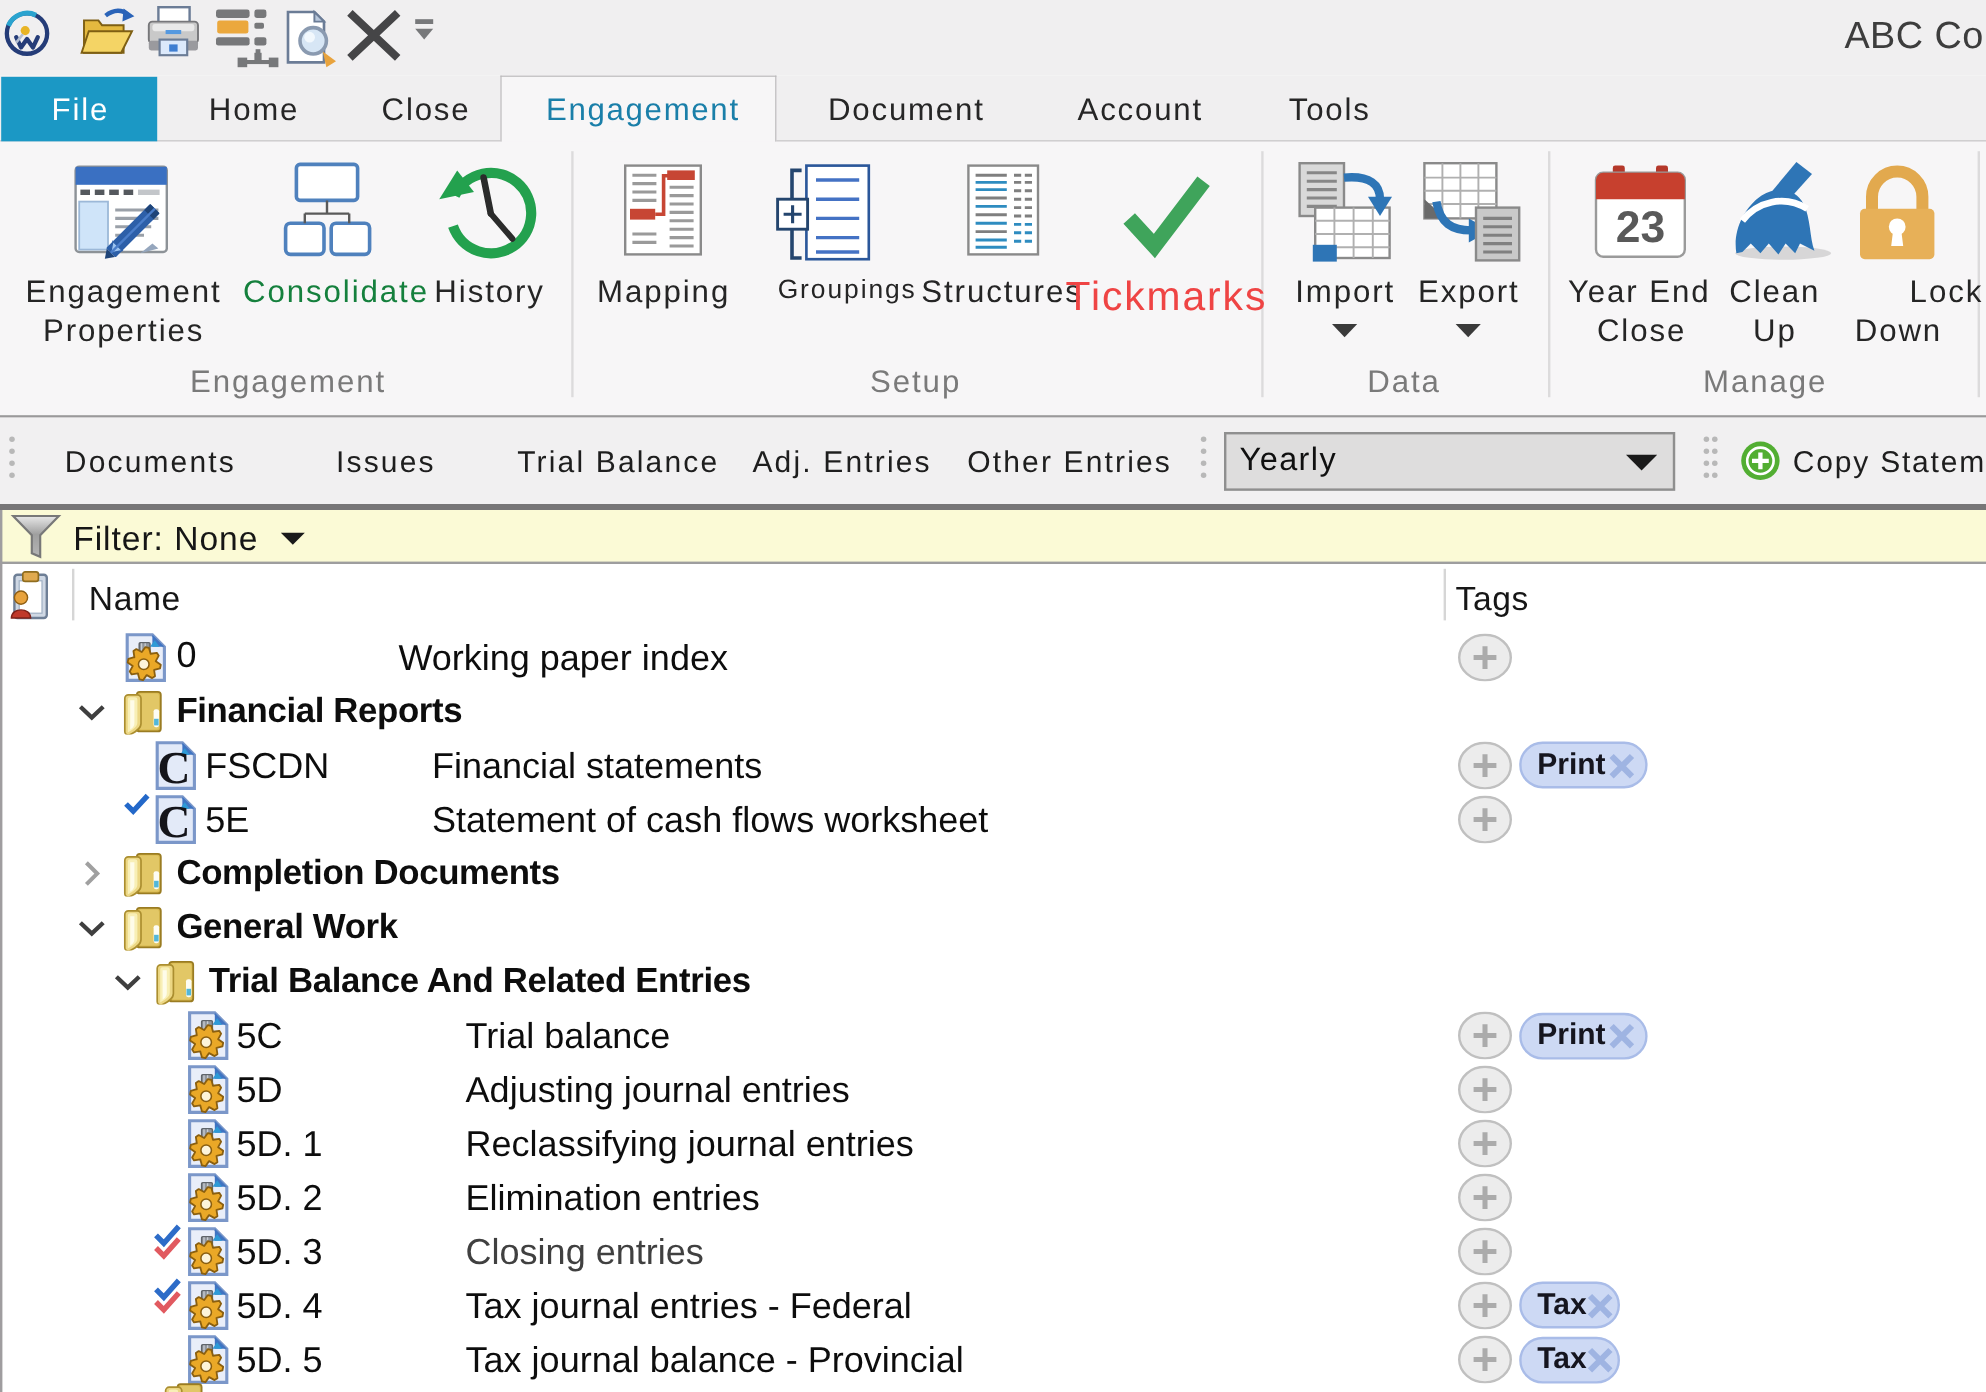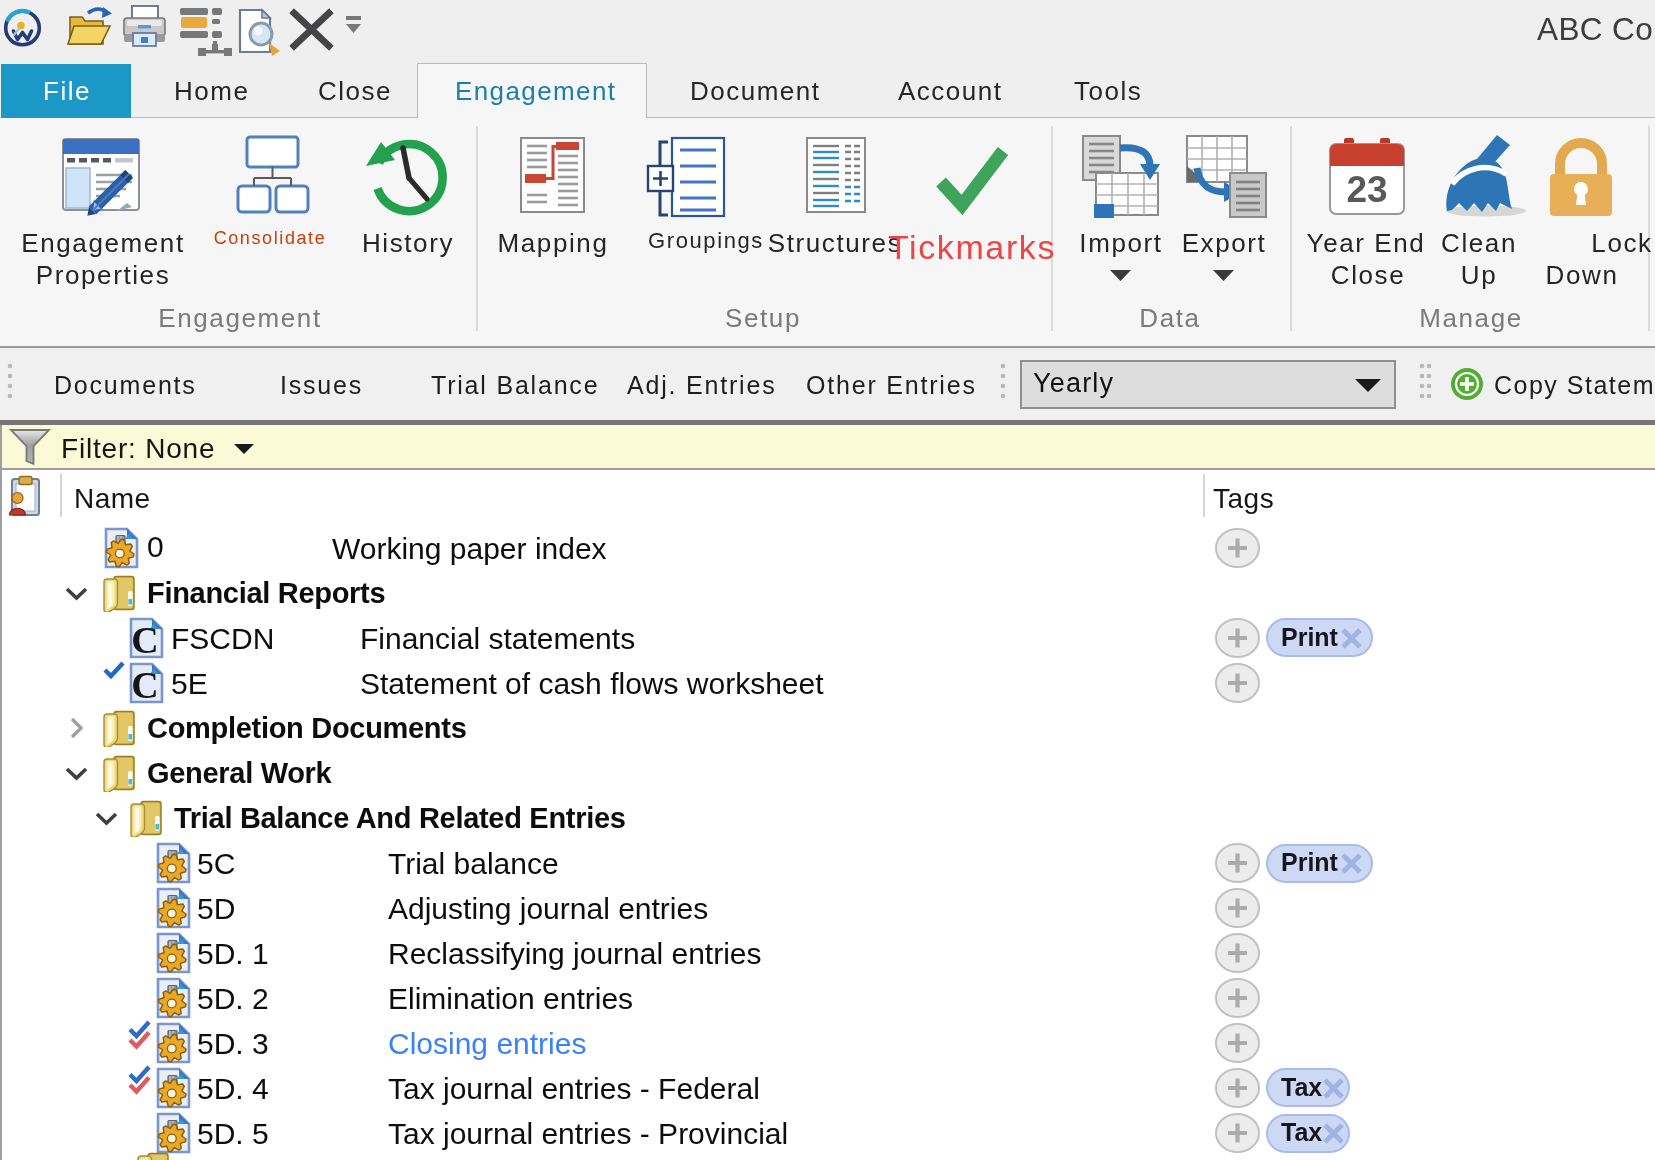--- a/index.html
+++ b/index.html
@@ -91,21 +91,21 @@
 <div class="abs" style="left:1290px;top:126px;width:2px;height:205px;background:#dcdbdc;"></div>
 <div class="abs" style="left:1648px;top:126px;width:2px;height:205px;background:#dcdbdc;"></div>
 
 <div class="lbl" style="left:240px;top:303px;font-size:26px;letter-spacing:1.6px;color:#7a7a7a;transform:translateX(-50%);">Engagement</div>
 <div class="lbl" style="left:763px;top:303px;font-size:26px;letter-spacing:1.6px;color:#7a7a7a;transform:translateX(-50%);">Setup</div>
 <div class="lbl" style="left:1170px;top:303px;font-size:26px;letter-spacing:1.6px;color:#7a7a7a;transform:translateX(-50%);">Data</div>
 <div class="lbl" style="left:1471px;top:303px;font-size:26px;letter-spacing:1.6px;color:#7a7a7a;transform:translateX(-50%);">Manage</div>
 
 <div class="lbl" style="left:103px;top:228px;font-size:26px;letter-spacing:1.6px;color:#252525;transform:translateX(-50%);">Engagement</div>
 <div class="lbl" style="left:103px;top:260px;font-size:26px;letter-spacing:1.6px;color:#252525;transform:translateX(-50%);">Properties</div>
-<div class="lbl" style="left:270px;top:228px;font-size:18px;letter-spacing:1.6px;color:#c2410c;transform:translateX(-50%);">Consolidate</div>
+<div class="lbl" style="left:280px;top:228px;font-size:26px;letter-spacing:1.6px;color:#15803d;transform:translateX(-50%);">Consolidate</div>
 <div class="lbl" style="left:408px;top:228px;font-size:26px;letter-spacing:1.6px;color:#252525;transform:translateX(-50%);">History</div>
 <div class="lbl" style="left:553px;top:228px;font-size:26px;letter-spacing:1.6px;color:#252525;transform:translateX(-50%);">Mapping</div>
 <div class="lbl" style="left:694px;top:228px;font-size:22px;letter-spacing:1.6px;color:#252525;transform:translateX(-50%);margin-left:12px;">Groupings</div>
 <div class="lbl" style="left:835px;top:228px;font-size:26px;letter-spacing:1.6px;color:#252525;transform:translateX(-50%);">Structures</div>
 <div class="lbl" style="left:972px;top:228px;font-size:34px;letter-spacing:1.6px;color:#ef4444;transform:translateX(-50%);">Tickmarks</div>
 <div class="lbl" style="left:1121px;top:228px;font-size:26px;letter-spacing:1.6px;color:#252525;transform:translateX(-50%);">Import</div>
 <div class="lbl" style="left:1224px;top:228px;font-size:26px;letter-spacing:1.6px;color:#252525;transform:translateX(-50%);">Export</div>
 <div class="lbl" style="left:1366px;top:228px;font-size:26px;letter-spacing:1.6px;color:#252525;transform:translateX(-50%);">Year End</div>
 <div class="lbl" style="left:1368px;top:260px;font-size:26px;letter-spacing:1.6px;color:#252525;transform:translateX(-50%);">Close</div>
 <div class="lbl" style="left:1479px;top:228px;font-size:26px;letter-spacing:1.6px;color:#252525;transform:translateX(-50%);">Clean</div>
@@ -463,21 +463,21 @@
 <svg class="abs" style="left:1215px;top:978px" width="45" height="40" viewBox="0 0 45 40">
       <use href="#sym-plus"></use>
     </svg>
 <svg class="abs" style="left:128px;top:1020px" width="24" height="32">
       <use href="#sym-dcheck"></use>
     </svg>
 <svg class="abs" style="left:156px;top:1022px" width="35" height="42" viewBox="0 0 35 42">
       <use href="#sym-geardoc"></use>
     </svg>
 <div class="lbl" style="left:197px;top:1027px;font-size:30px;color:#0d0d0d;">5D. 3</div>
-<div class="lbl" style="left:388px;top:1027px;font-size:30px;color:#3b82f6;">Closing entries</div>
+<div class="lbl" style="left:388px;top:1027px;font-size:30px;color:#404040;">Closing entries</div>
 <svg class="abs" style="left:1215px;top:1023px" width="45" height="40" viewBox="0 0 45 40">
       <use href="#sym-plus"></use>
     </svg>
 <svg class="abs" style="left:128px;top:1065px" width="24" height="32">
       <use href="#sym-dcheck"></use>
     </svg>
 <svg class="abs" style="left:156px;top:1067px" width="35" height="42" viewBox="0 0 35 42">
       <use href="#sym-geardoc"></use>
     </svg>
 <div class="lbl" style="left:197px;top:1072px;font-size:30px;color:#0d0d0d;">5D. 4</div>
@@ -487,21 +487,21 @@
     </svg>
 <div class="abs" style="left:1266px;top:1068px;width:84px;height:39px;background:#cdd9f4;border:2px solid #a9bce8;border-radius:20px;box-sizing:border-box;"></div>
 <div class="lbl" style="left:1281px;top:1073px;font-size:25px;font-weight:bold;color:#15151f;">Tax</div>
 <svg class="abs" style="left:1322px;top:1077px" width="24" height="24">
       <path d="M3 3 L20 20 M20 3 L3 20" stroke="#9fb4e2" stroke-width="5"></path>
     </svg>
 <svg class="abs" style="left:156px;top:1112px" width="35" height="42" viewBox="0 0 35 42">
       <use href="#sym-geardoc"></use>
     </svg>
 <div class="lbl" style="left:197px;top:1117px;font-size:30px;color:#0d0d0d;">5D. 5</div>
-<div class="lbl" style="left:388px;top:1117px;font-size:30px;color:#0d0d0d;">Tax journal entries - Provincial</div>
+<div class="lbl" style="left:388px;top:1117px;font-size:30px;color:#0d0d0d;">Tax journal balance - Provincial</div>
 <svg class="abs" style="left:1215px;top:1113px" width="45" height="40" viewBox="0 0 45 40">
       <use href="#sym-plus"></use>
     </svg>
 <div class="abs" style="left:1266px;top:1114px;width:84px;height:39px;background:#cdd9f4;border:2px solid #a9bce8;border-radius:20px;box-sizing:border-box;"></div>
 <div class="lbl" style="left:1281px;top:1118px;font-size:25px;font-weight:bold;color:#15151f;">Tax</div>
 <svg class="abs" style="left:1322px;top:1122px" width="24" height="24">
       <path d="M3 3 L20 20 M20 3 L3 20" stroke="#9fb4e2" stroke-width="5"></path>
     </svg>
 <svg class="abs" style="left:136px;top:1151px" width="34" height="38" viewBox="0 0 34 38">
       <use href="#sym-folder"></use>

